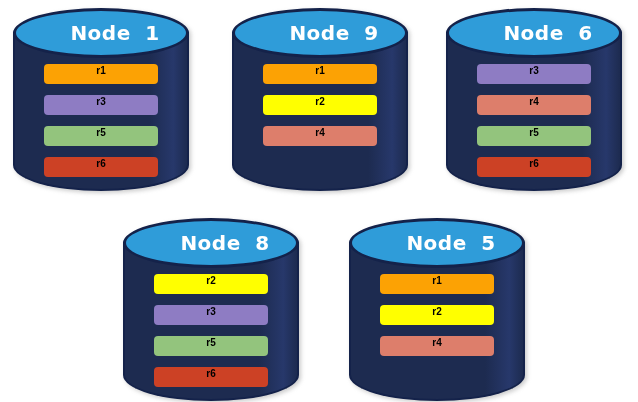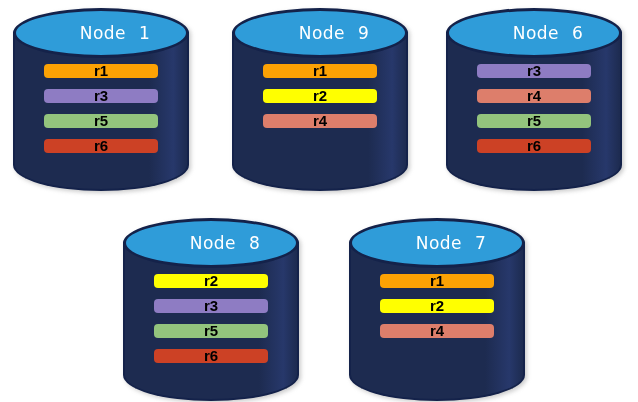--- a/index.html
+++ b/index.html
@@ -42,44 +42,44 @@
     box-sizing: border-box;
     background: var(--cyl-top);
     border: 3px solid var(--cyl-border);
     border-radius: 50%;
     display: flex;
     align-items: center;
     justify-content: center;
   }
   .node-title {
     color: var(--title-color, #ffffff);
-    font-weight: normal;
-    font-size: 17px;
+    font-weight: bold;
+    font-size: 20px;
     word-spacing: 7px;
     letter-spacing: 0.5px;
     font-family: "DejaVu Sans", sans-serif;
     margin-left: 28px;
   }
   .bars {
     position: absolute;
     top: 56px;
     left: 31px;
     right: 31px;
     display: flex;
     flex-direction: column;
     gap: 11px;
   }
   .bar {
-    height: 14px;
+    height: 20px;
     border-radius: 4px;
     text-align: center;
     color: var(--replica-text, #000000);
     font-family: "Liberation Sans", sans-serif;
     font-weight: bold;
-    font-size: 15px;
+    font-size: 10px;
     line-height: 14px;
   }
   
   .pos-0 { left: 13px;  top: 8px; }
   .pos-1 { left: 232px; top: 8px; }
   .pos-2 { left: 446px; top: 8px; }
   .pos-3 { left: 123px; top: 218px; }
   .pos-4 { left: 349px; top: 218px; }
 </style>
 </head>
@@ -134,21 +134,21 @@
         <div class="bar" style="background: rgb(255, 255, 0);">r2</div>
         <div class="bar" style="background: rgb(142, 124, 195);">r3</div>
         <div class="bar" style="background: rgb(147, 196, 125);">r5</div>
         <div class="bar" style="background: rgb(204, 65, 37);">r6</div>
       </div>
     </div>
 
     <div class="cylinder pos-4">
       <div class="cyl-body"></div>
       <div class="cyl-top">
-        <span class="node-title">Node 7</span>
+        <span class="node-title">Node 5</span>
       </div>
       <div class="bars">
         <div class="bar" style="background: rgb(252, 162, 4);">r1</div>
         <div class="bar" style="background: rgb(255, 255, 0);">r2</div>
         <div class="bar" style="background: rgb(221, 126, 107);">r4</div>
       </div>
     </div>
   </div>
 
 </body></html>

